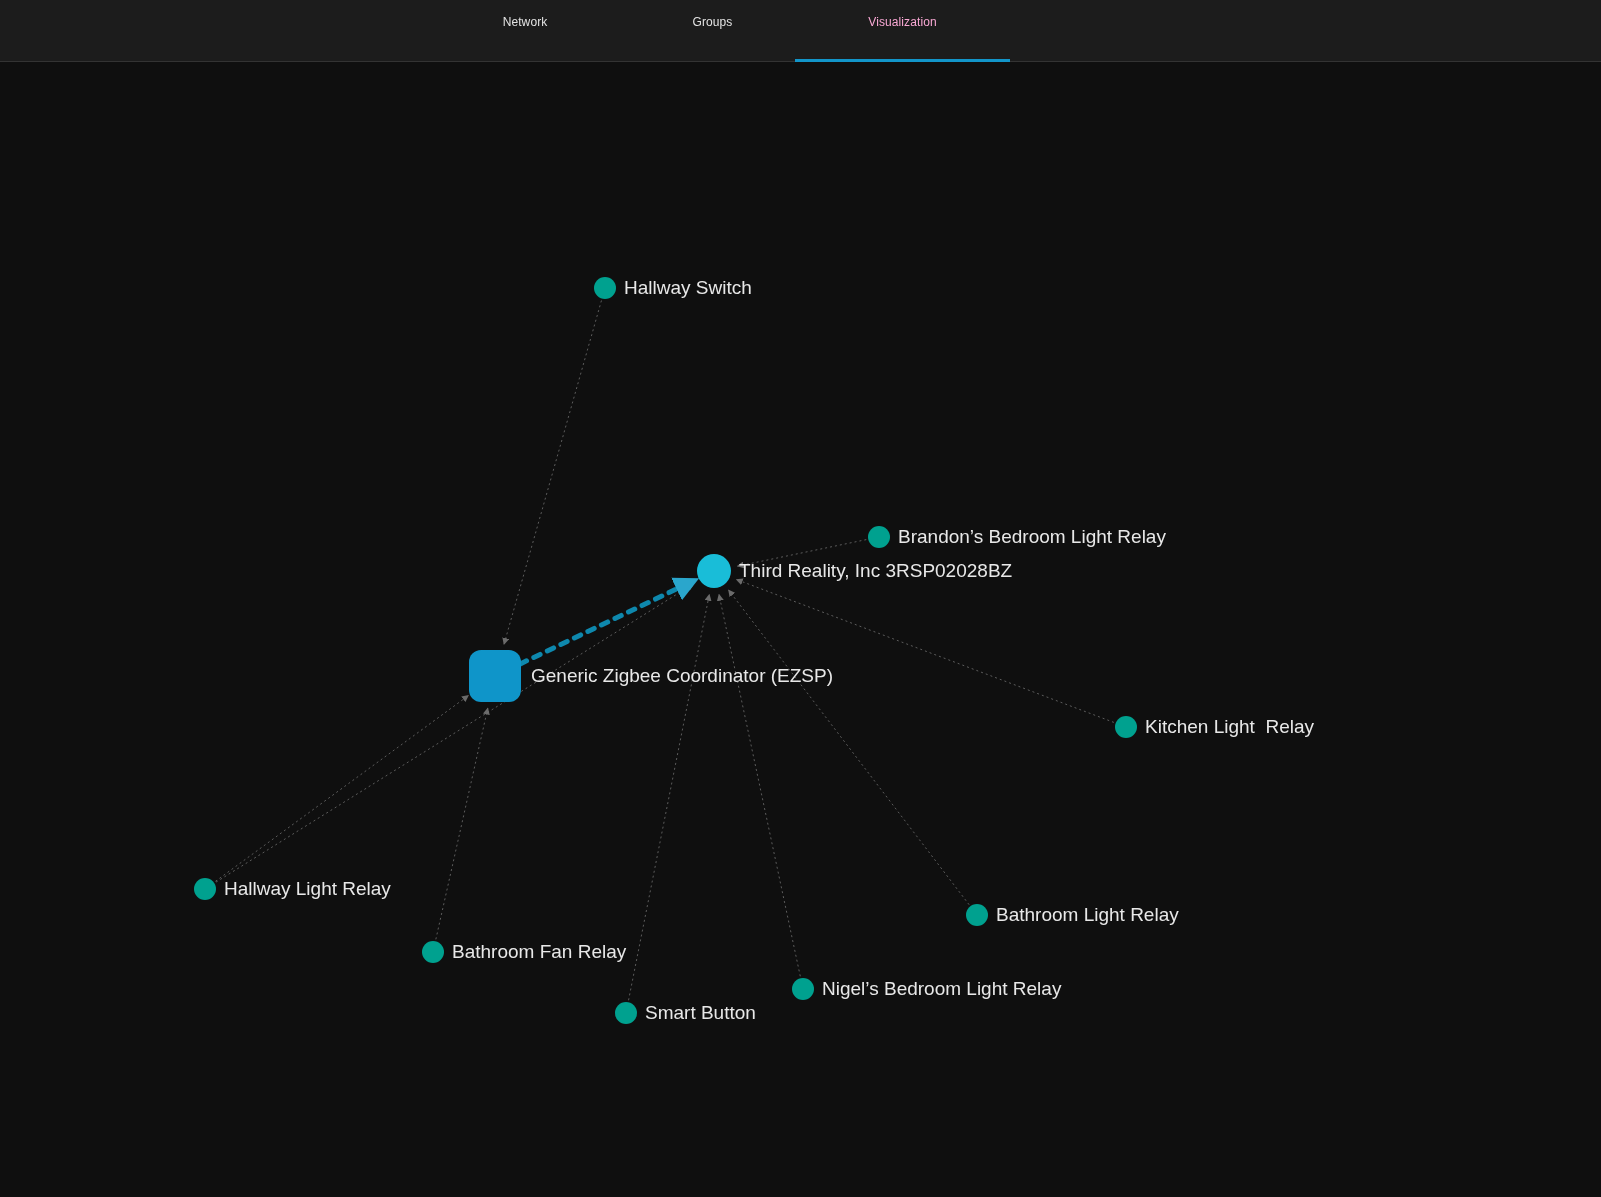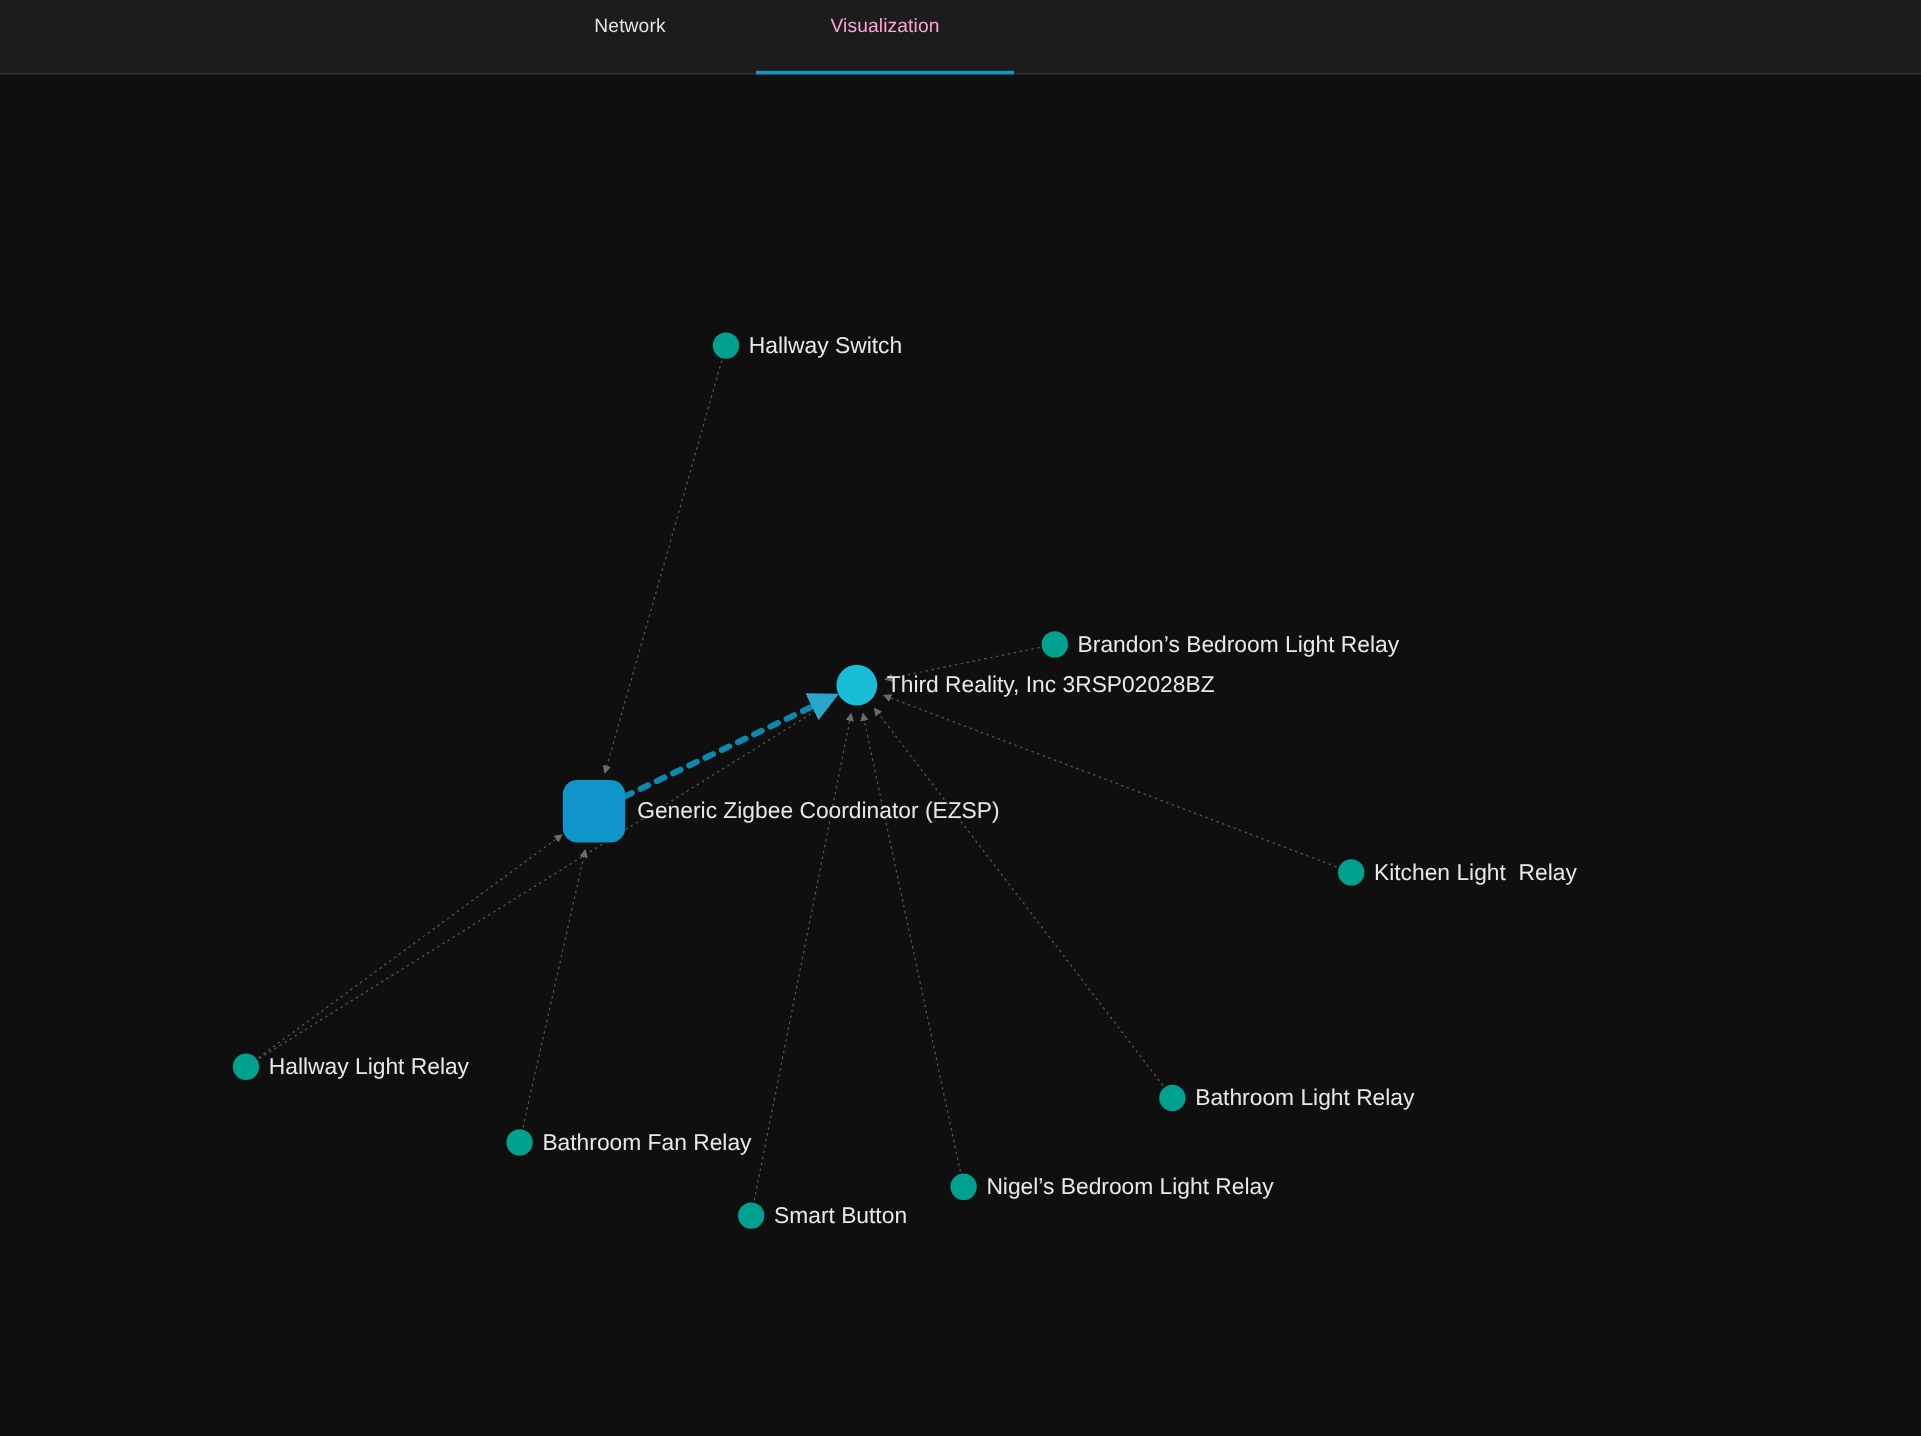--- a/index.html
+++ b/index.html
@@ -31,21 +31,21 @@
   }
   .tabs {
     display: flex;
     align-items: flex-start;
     height: 62px;
   }
   .tab {
     position: relative;
     height: 62px;
     line-height: 45px;
-    font-size: 16px;
+    font-size: 12px;
     color: #e3e3e3;
     text-align: center;
     cursor: pointer;
     user-select: none;
     letter-spacing: .1px;
   }
   .tab-network    { width: 210px; margin-left: 420px; }
   .tab-groups     { width: 165px; }
   .tab-visual     { width: 215px; }
   .tab.active { color: #f9a8d4; }
@@ -135,20 +135,21 @@
   }
 </style>
 </head>
 <body>
 
 <div id="app">
 
   <div class="tabbar">
     <div class="tabs" id="tabs-container">
         <div class="tab tab-network"><span>Network</span></div>
+        <div class="tab tab-groups"><span>Groups</span></div>
         <div class="tab tab-visual active"><span>Visualization</span><span class="underline"></span></div>
       </div>
   </div>
 
   <div class="legend" id="legend-container">
       <div class="legend-item">
         <span class="legend-swatch rect" style="background: rgb(15, 149, 201);"></span>
         <span class="legend-label">Coordinator</span>
       </div>
       <div class="legend-item">

